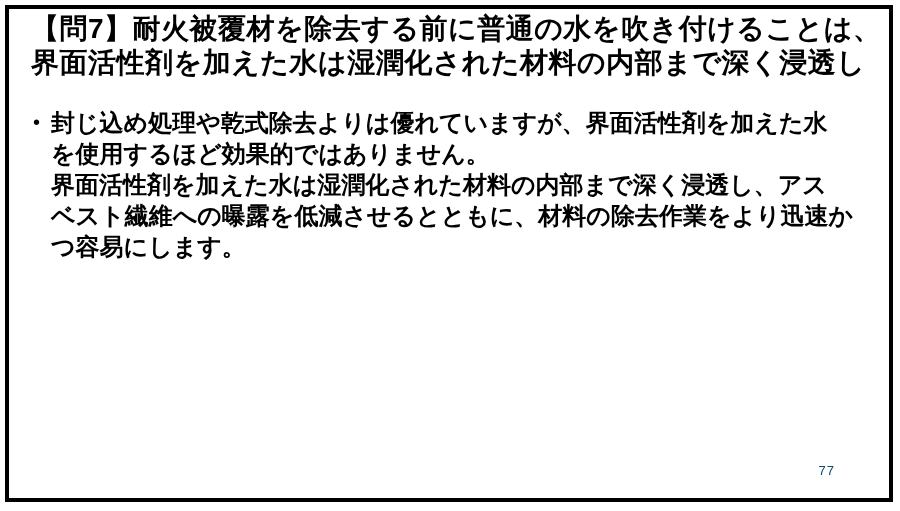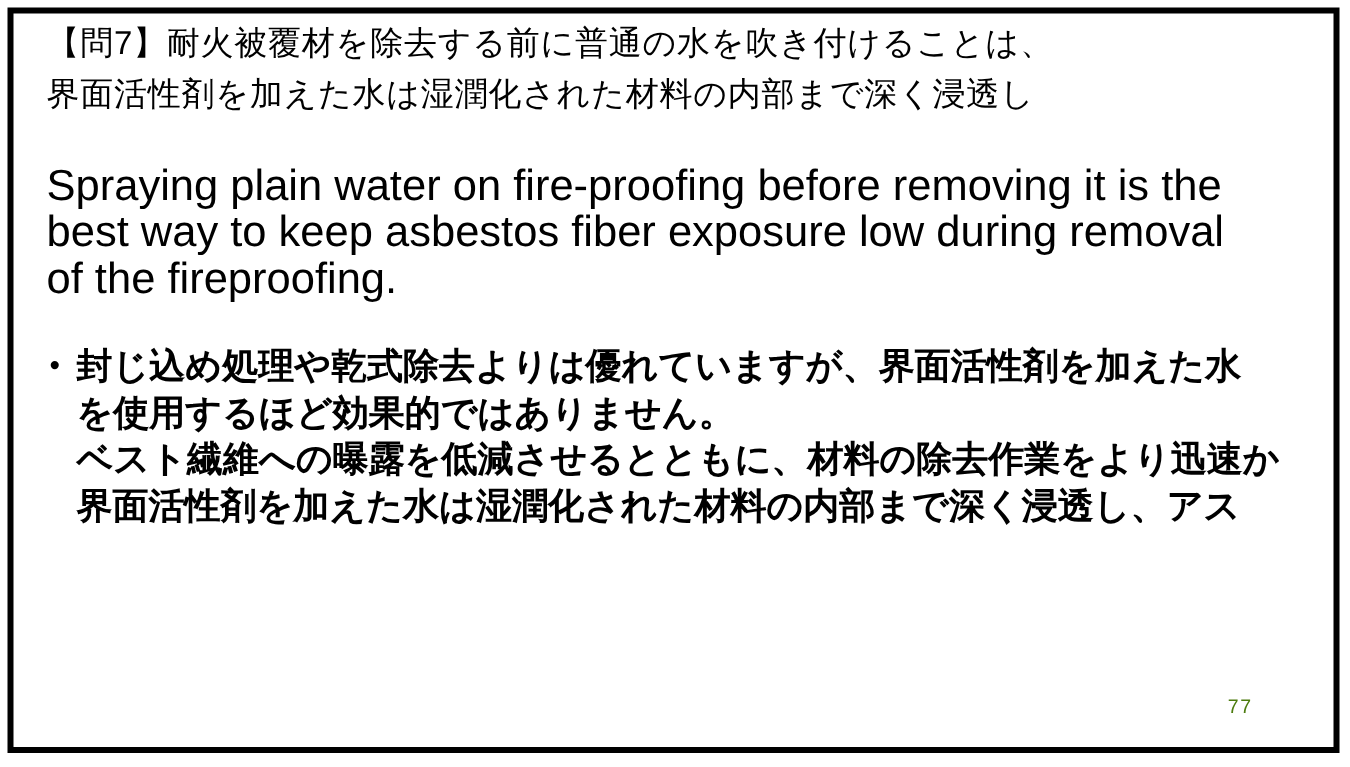--- a/index.html
+++ b/index.html
@@ -22,23 +22,23 @@
     background: #ffffff;
     box-sizing: content-box;
   }
   .content {
     position: absolute;
     left: 22px;
     top: 3px;
     right: 14px;
   }
   .question-title {
-    font-size: 22px;
+    font-size: 28px;
     line-height: 34px;
-    font-weight: 400;
+    font-weight: 700;
     letter-spacing: 0.5px;
   }
   .question-title .line,
   .english .line,
   .bullet-text .line {
     white-space: nowrap;
   }
   .english {
     margin-top: 29px;
     font-size: 29px;
@@ -61,47 +61,43 @@
   }
   .bullet-text {
     flex: 1 1 auto;
     font-weight: bold;
   }
   .page-number {
     position: absolute;
     right: 54px;
     bottom: 20px;
     font-size: 13px;
-    color: #4d7c0f;
+    color: #0c4a6e;
     letter-spacing: 1px;
   }
 </style>
 </head>
 <body>
 
 <div class="slide">
   <div class="content">
 
     <div class="question-title">
       <div class="line">【問7】耐火被覆材を除去する前に普通の水を吹き付けることは、</div>
       <div class="line">界面活性剤を加えた水は湿潤化された材料の内部まで深く浸透し</div>
     </div>
 
-    <div class="english">
-      <div class="line">Spraying plain water on fire-proofing before removing it is the</div>
-      <div class="line">best way to keep asbestos fiber exposure low during removal</div>
-      <div class="line">of the fireproofing.</div>
-    </div>
 
     <div class="bullet-item">
       <span class="bullet-marker">•</span>
       <div class="bullet-text">
         <div class="line">封じ込め処理や乾式除去よりは優れていますが、界面活性剤を加えた水</div>
         <div class="line">を使用するほど効果的ではありません。</div>
+        <div class="line">界面活性剤を加えた水は湿潤化された材料の内部まで深く浸透し、アス</div>
         <div class="line">ベスト繊維への曝露を低減させるとともに、材料の除去作業をより迅速か</div>
-        <div class="line">界面活性剤を加えた水は湿潤化された材料の内部まで深く浸透し、アス</div>
+        <div class="line">つ容易にします。</div>
       </div>
     </div>
 
   </div>
 
   <div class="page-number">77</div>
 </div>
 
 </body></html>

